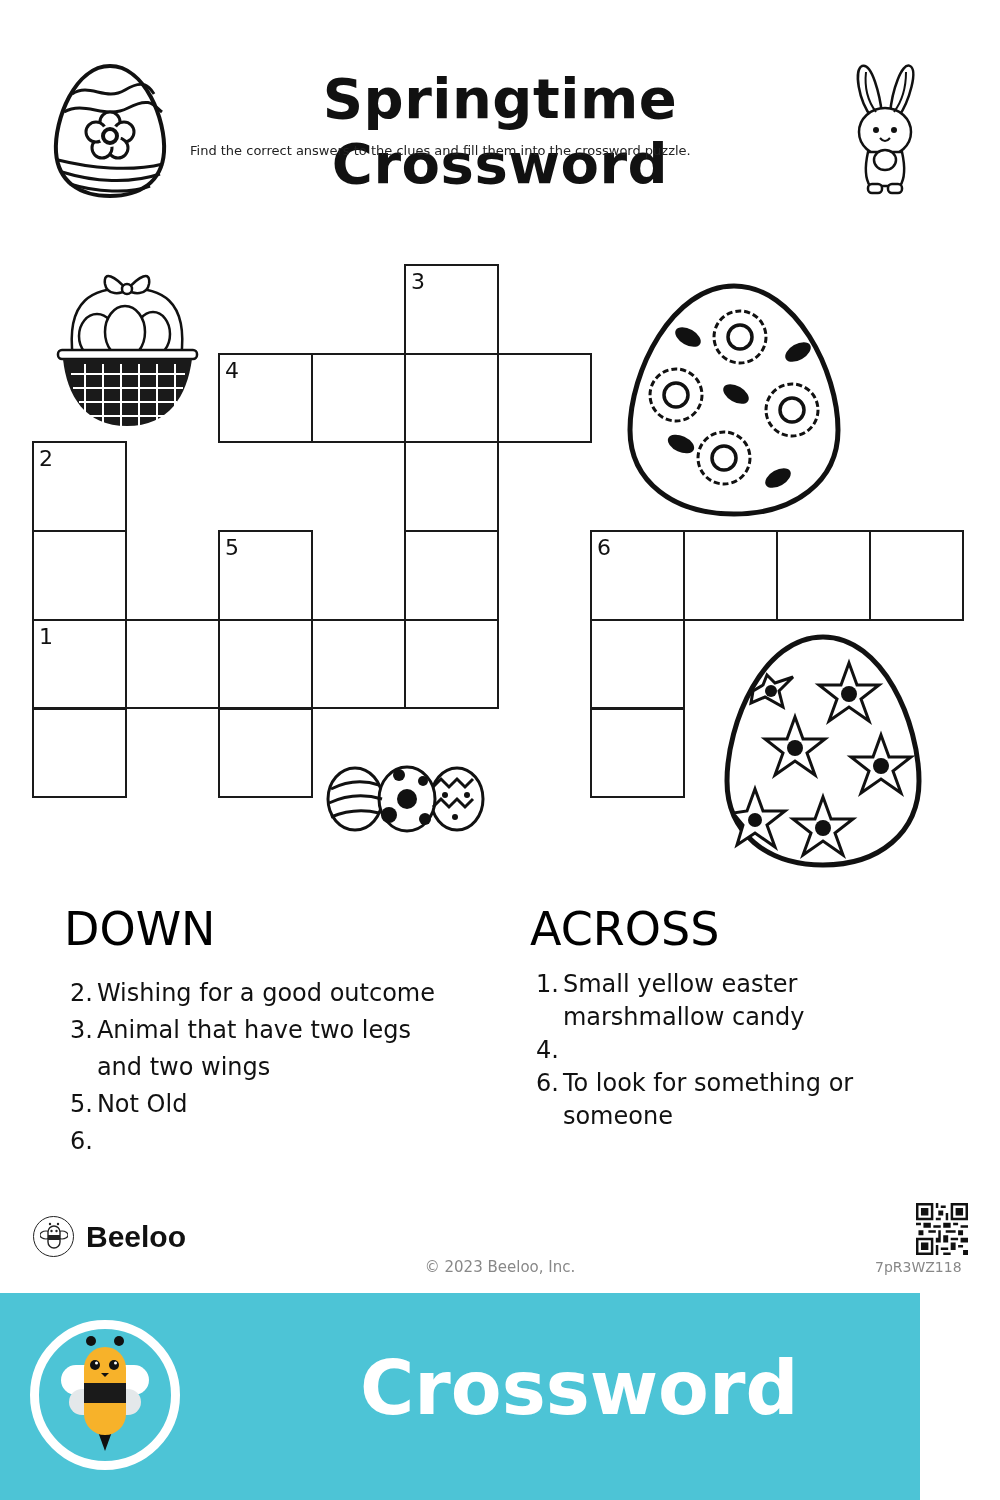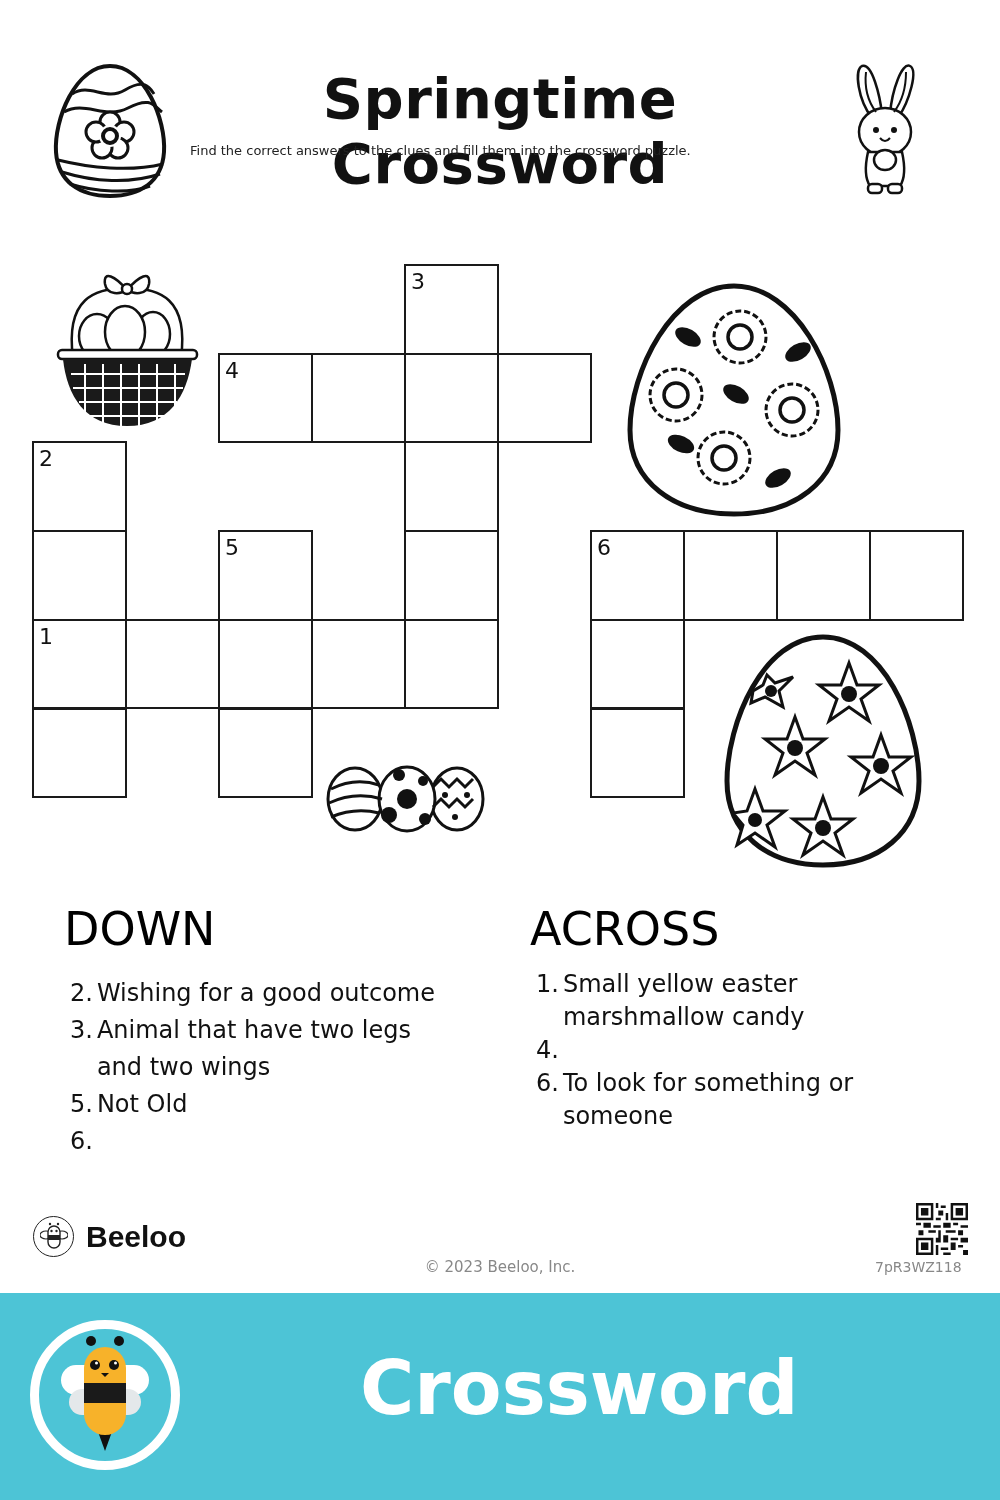--- a/index.html
+++ b/index.html
@@ -49,21 +49,21 @@
     font-size: 30px; color: #111;
   }
   .copyright {
     position: absolute; left: 0; width: 1000px; top: 1258px; text-align: center;
     font-size: 15px; color: #888;
   }
   .qr { position: absolute; left: 916px; top: 1203px; width: 52px; height: 52px; }
   .qr-code { position: absolute; left: 875px; width: 75px; top: 1259px; text-align: center; font-size: 14px; color: #888; }
 
   .banner {
-    position: absolute; left: 0; top: 1293px; width: 1000px; height: 207px;
+    position: absolute; left: 0; top: 1293px; width: 920px; height: 207px;
     background: #4dc4d6;
   }
   .banner-logo {
     position: absolute; left: 30px; top: 27px; width: 150px; height: 150px;
     border-radius: 50%; border: 9px solid #ffffff; background: #4dc4d6;
   }
   .banner-title {
     position: absolute; left: 360px; top: 52px;
     font-family: "DejaVu Sans", sans-serif; font-weight: bold; font-size: 74px;
     color: #ffffff; letter-spacing: 0px;

